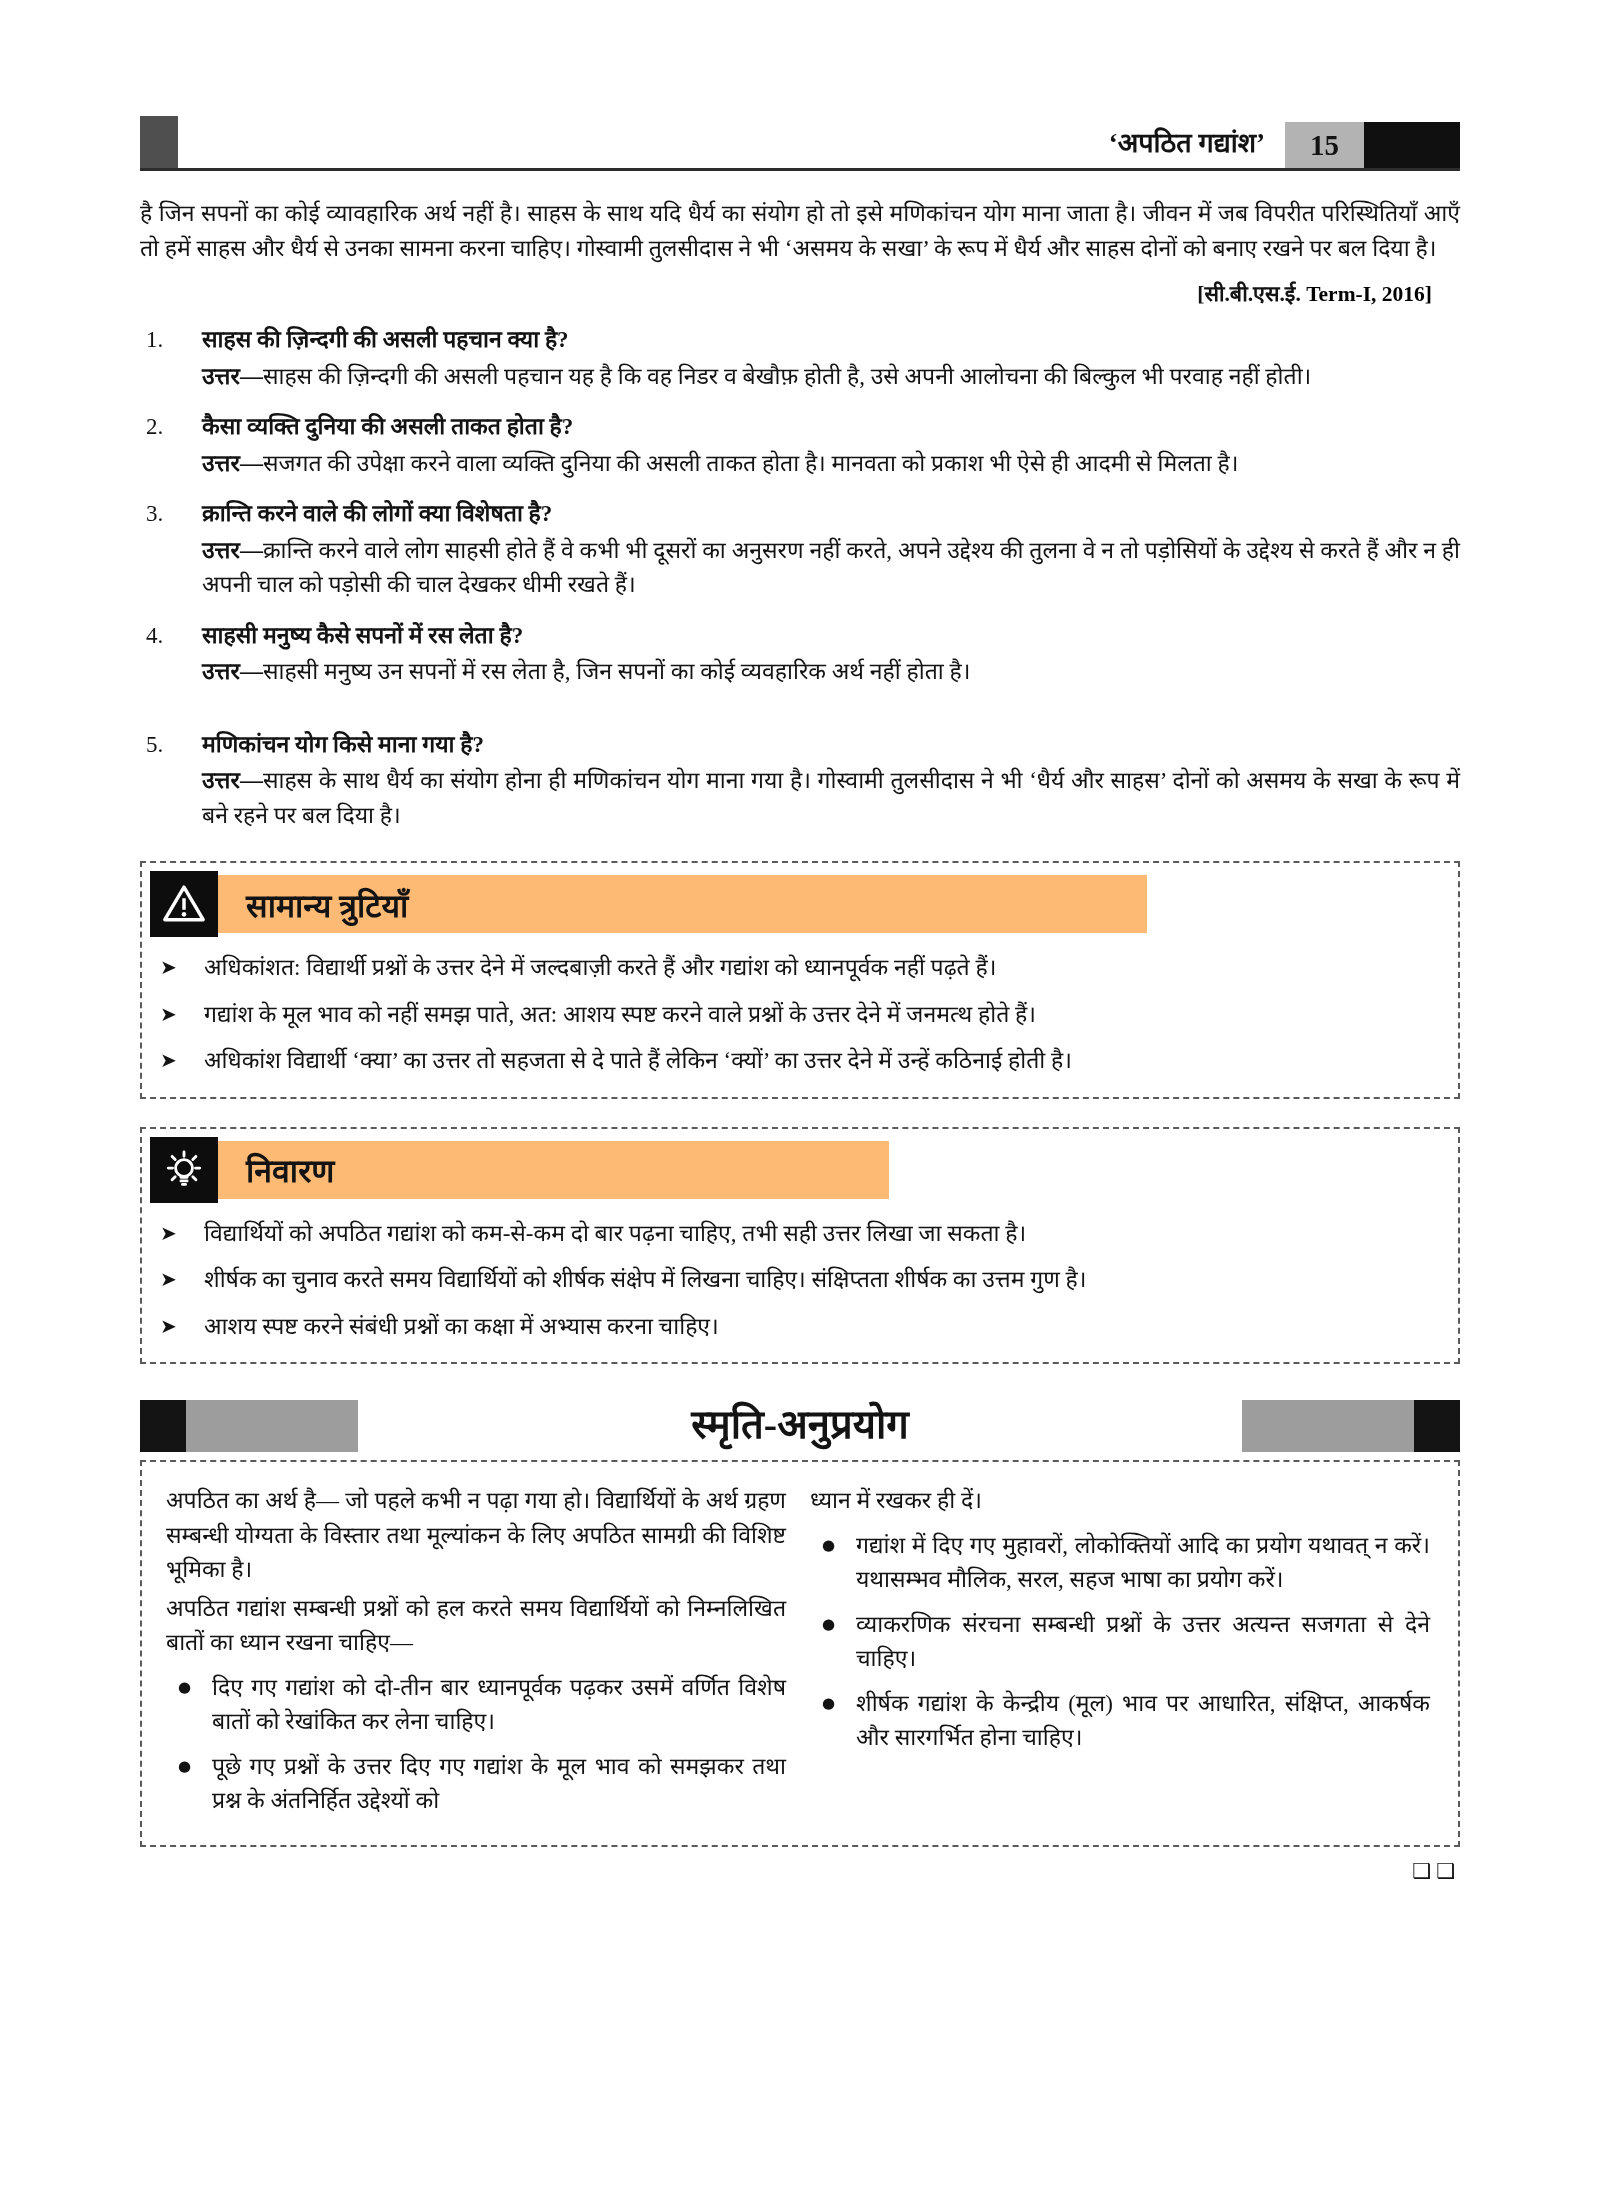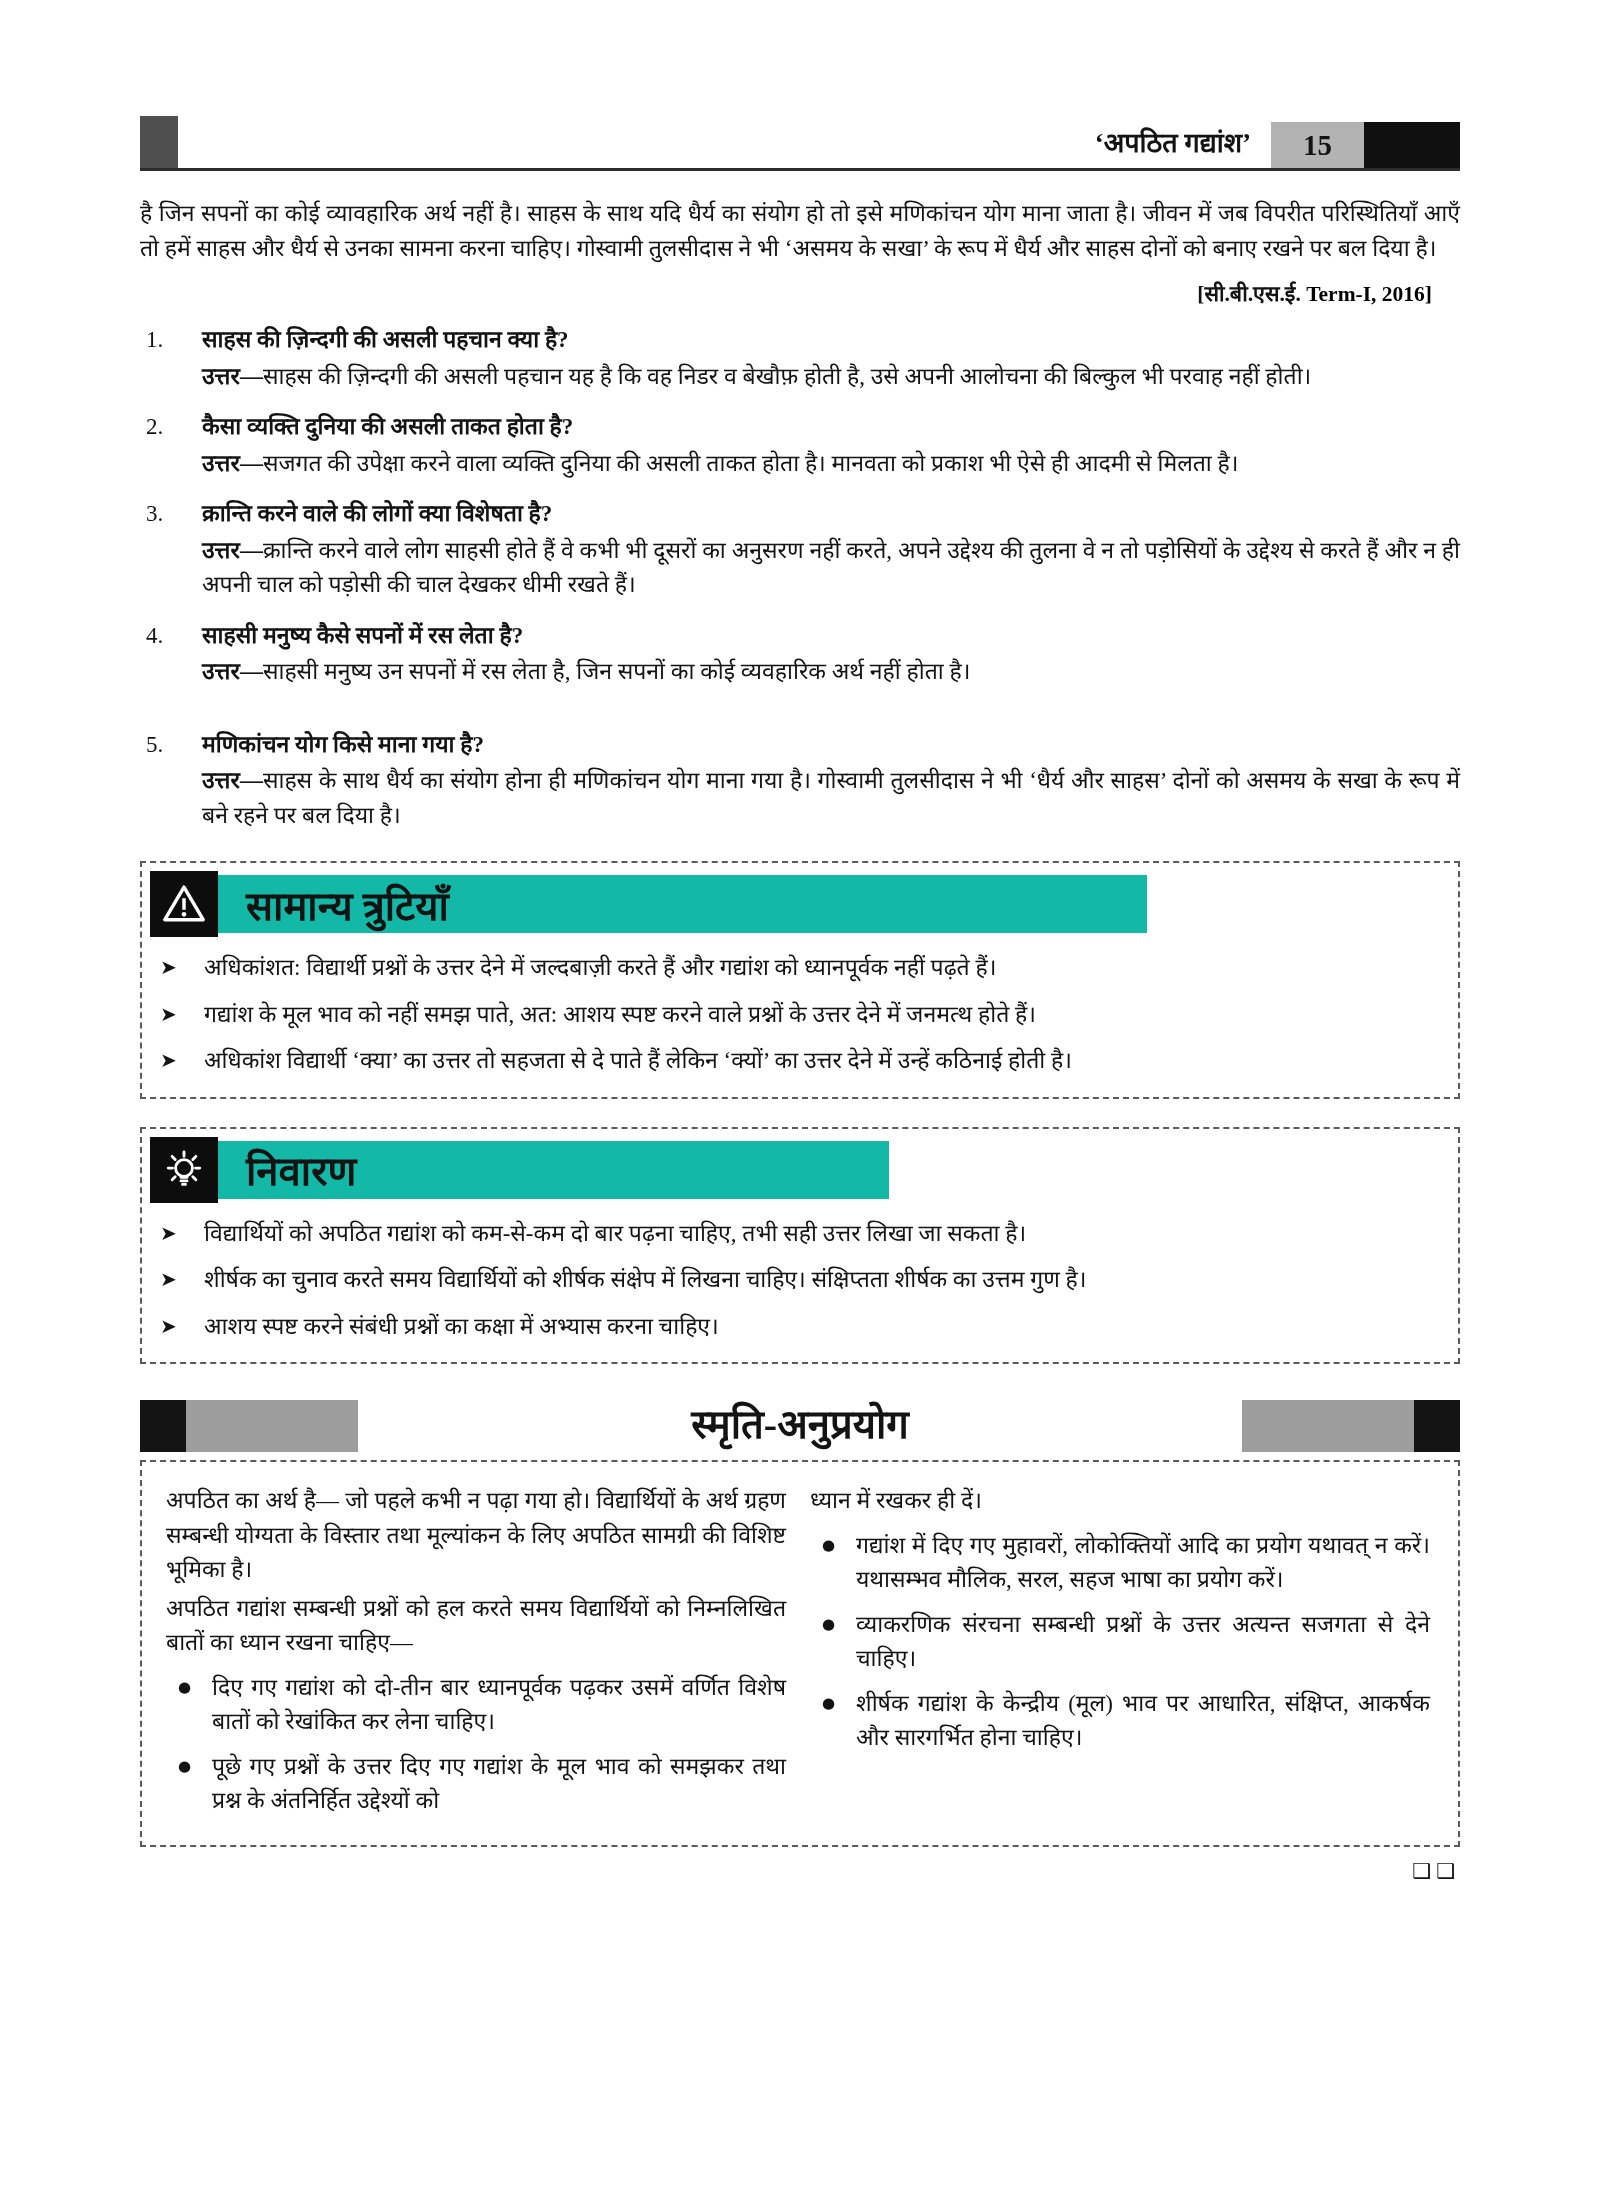--- a/index.html
+++ b/index.html
@@ -24,21 +24,21 @@
   .corner-block { width: 38px; height: 52px; background: #4f4f4f; }
   .header-spacer { flex: 1; }
   .chapter-label { font-weight: bold; font-size: 27px; padding: 0 20px 8px 0; }
   .page-num-box {
     background: #b3b3b3;
     font-weight: bold;
     font-size: 29px;
     height: 46px;
     min-width: 76px;
     display: flex; align-items: center; justify-content: center;
-    padding: 0 32px;
+    padding: 0 25px;
   }
   .header-black-box { width: 96px; height: 46px; background: #101010; }
 
   
   .columns { display: flex; gap: 38px; margin-top: 26px; min-height: 1035px; flex-direction: column; }
   .col { flex: 1; min-width: 0; }
 
   p.body-text, .li-text, .mb-text, .answer {
     font-size: 23px;
     line-height: 1.5;
@@ -63,25 +63,25 @@
   
   .callout { border: 2.5px dashed #5a5a5a; margin-top: 28px; padding: 8px 18px 14px 8px; }
   .callout-header { display: flex; align-items: center; margin-bottom: 14px; }
   .icon-box {
     width: 68px; height: 66px; flex: 0 0 68px;
     background: #0d0d0d;
     display: flex; align-items: center; justify-content: center;
   }
   .icon-box svg { width: 46px; height: 46px; }
   .title-bar {
-    background: #14b8a6;
+    background: #fdba74;
     height: 58px;
     display: flex; align-items: center;
     padding: 0 28px;
-    font-size: 40px;
+    font-size: 32px;
     font-weight: bold;
   }
   .title-errors { width: 72%; }
   .title-remedy { width: 52%; }
   .callout ul { list-style: none; margin: 0; padding: 0 2px 0 10px; }
   .callout li { display: flex; margin-bottom: 12px; }
   .callout li:last-child { margin-bottom: 4px; }
   .pointer {
     flex: 0 0 44px;
     font-size: 20px;

